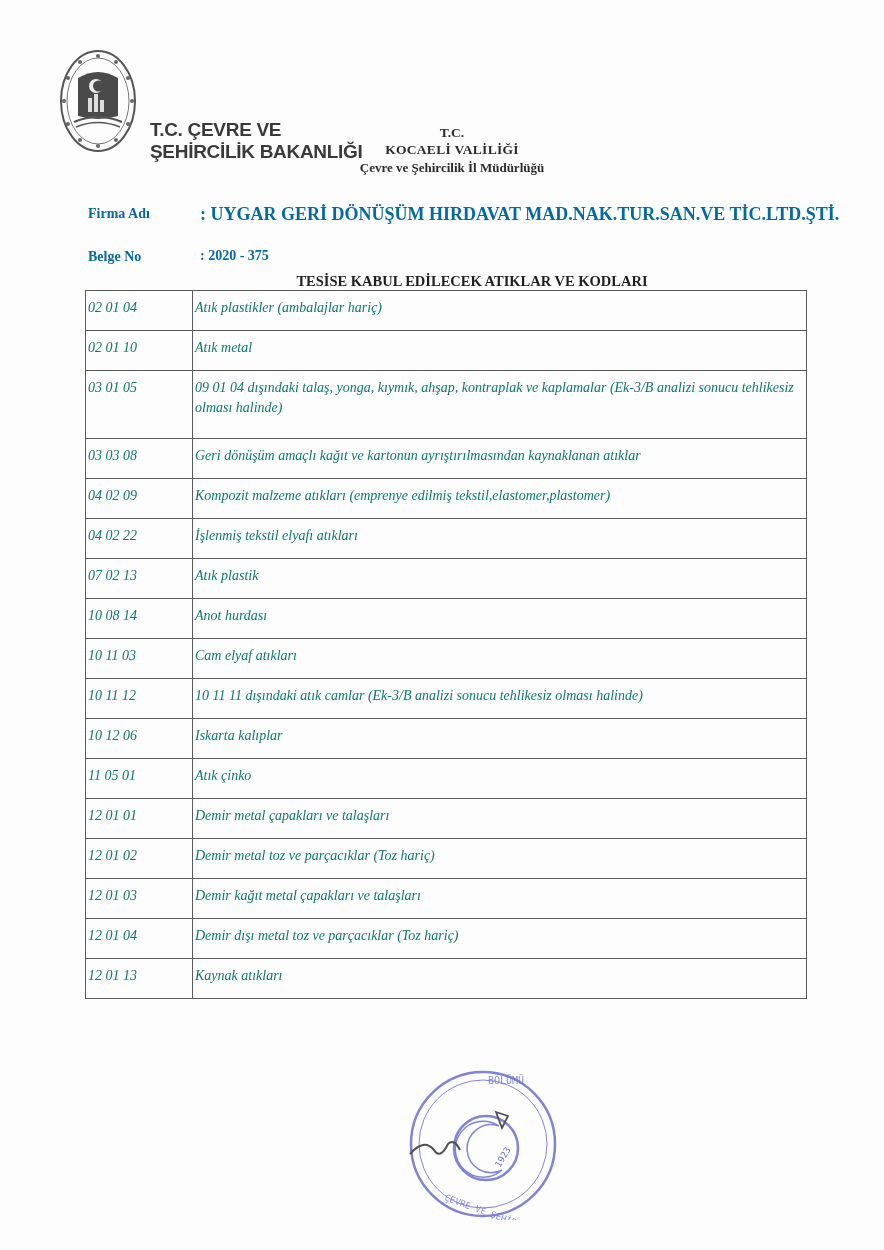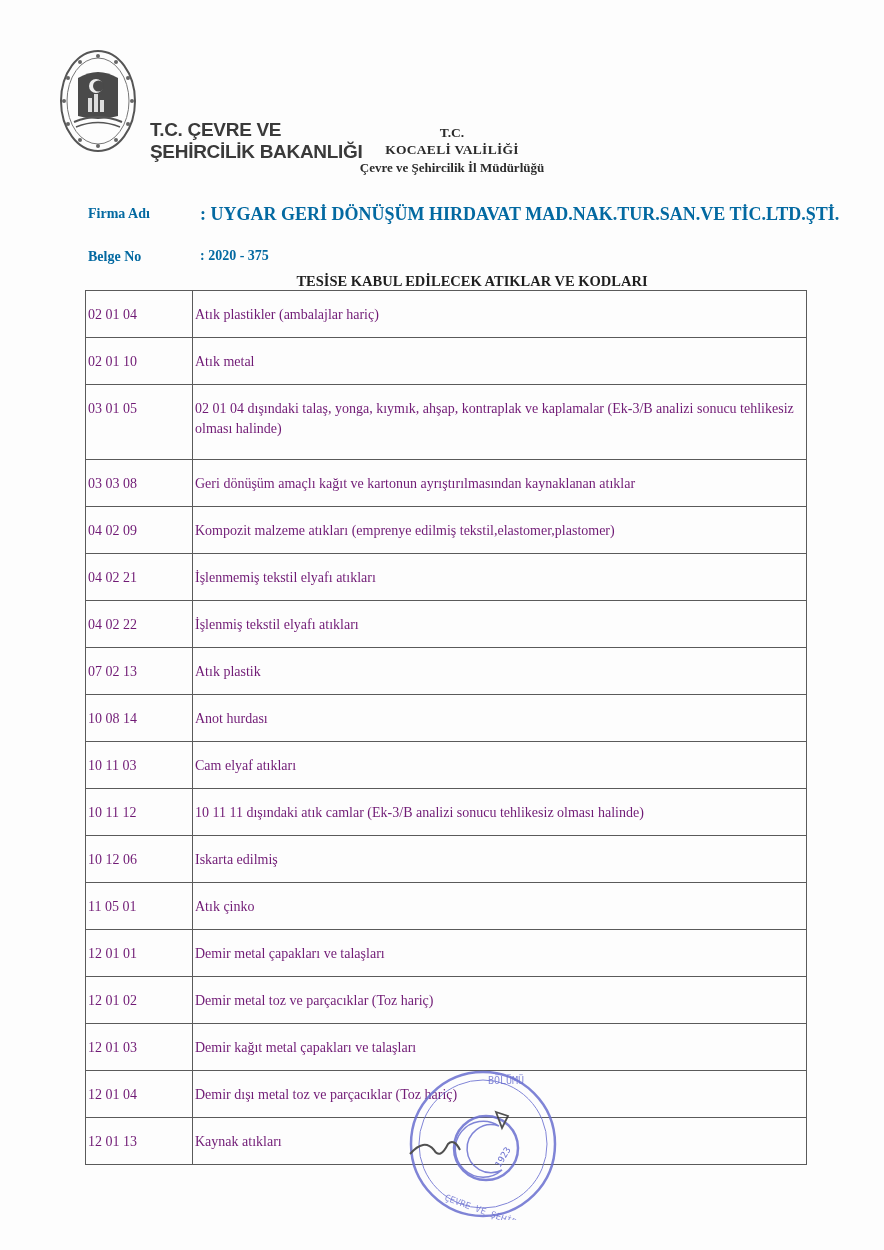--- a/index.html
+++ b/index.html
@@ -14,21 +14,21 @@
     .h1 { top:125px; font-size:13.5px; left:10px; }
     .h2 { top:142px; font-size:13.5px; left:10px; letter-spacing:0.3px; }
     .h3 { top:160px; font-size:13px; left:10px; }
     .field { position:absolute; font-weight:bold; font-size:14px; color:#0369a1; }
     .lbl-firma { left:88px; top:206px; }
     .val-firma { left:200px; top:204px; font-size:18px; }
     .lbl-belge { left:88px; top:249px; }
     .val-belge { left:200px; top:248px; }
     .title { position:absolute; top:273px; left:0; width:884px; text-align:center; font-weight:bold; font-size:14.5px; padding-left:60px; box-sizing:border-box; }
     table { position:absolute; left:85px; top:290px; width:722px; border-collapse:collapse; }
-    td { border:1.3px solid #5a5a5a; vertical-align:top; font-size:14px; padding:14px 2px 0 2px; height:32px; line-height:20px; color:#701a75; }
+    td { border:1.3px solid #5a5a5a; vertical-align:top; font-size:14px; padding:7px 2px 0 2px; height:32px; line-height:20px; color:#0f766e;font-style:italic; }
     td.code { width:102px; }
     tr.tall td { height:60px; }
     .stamp { position:absolute; left:404px; top:1068px; width:158px; height:152px; }
   </style>
 </head>
 <body>
 
 <div class="logo">
   <svg width="80" height="106" viewBox="0 0 80 106">
     <ellipse cx="40" cy="53" rx="37" ry="50" fill="none" stroke="#555" stroke-width="2"></ellipse>
@@ -78,33 +78,29 @@
       <tr>
         <td class="code">02 01 04</td>
         <td>Atık plastikler (ambalajlar hariç)</td>
       </tr>
       <tr>
         <td class="code">02 01 10</td>
         <td>Atık metal</td>
       </tr>
       <tr class="tall">
         <td class="code">03 01 05</td>
-        <td>02 01 04 dışındaki talaş, yonga, kıymık, ahşap, kontraplak ve kaplamalar (Ek-3/B analizi sonucu tehlikesiz olması halinde)</td>
+        <td>09 01 04 dışındaki talaş, yonga, kıymık, ahşap, kontraplak ve kaplamalar (Ek-3/B analizi sonucu tehlikesiz olması halinde)</td>
       </tr>
       <tr>
         <td class="code">03 03 08</td>
         <td>Geri dönüşüm amaçlı kağıt ve kartonun ayrıştırılmasından kaynaklanan atıklar</td>
       </tr>
       <tr>
         <td class="code">04 02 09</td>
         <td>Kompozit malzeme atıkları (emprenye edilmiş tekstil,elastomer,plastomer)</td>
-      </tr>
-      <tr>
-        <td class="code">04 02 21</td>
-        <td>İşlenmemiş tekstil elyafı atıkları</td>
       </tr>
       <tr>
         <td class="code">04 02 22</td>
         <td>İşlenmiş tekstil elyafı atıkları</td>
       </tr>
       <tr>
         <td class="code">07 02 13</td>
         <td>Atık plastik</td>
       </tr>
       <tr>
@@ -114,21 +110,21 @@
       <tr>
         <td class="code">10 11 03</td>
         <td>Cam elyaf atıkları</td>
       </tr>
       <tr>
         <td class="code">10 11 12</td>
         <td>10 11 11 dışındaki atık camlar (Ek-3/B analizi sonucu tehlikesiz olması halinde)</td>
       </tr>
       <tr>
         <td class="code">10 12 06</td>
-        <td>Iskarta edilmiş</td>
+        <td>Iskarta kalıplar</td>
       </tr>
       <tr>
         <td class="code">11 05 01</td>
         <td>Atık çinko</td>
       </tr>
       <tr>
         <td class="code">12 01 01</td>
         <td>Demir metal çapakları ve talaşları</td>
       </tr>
       <tr>

